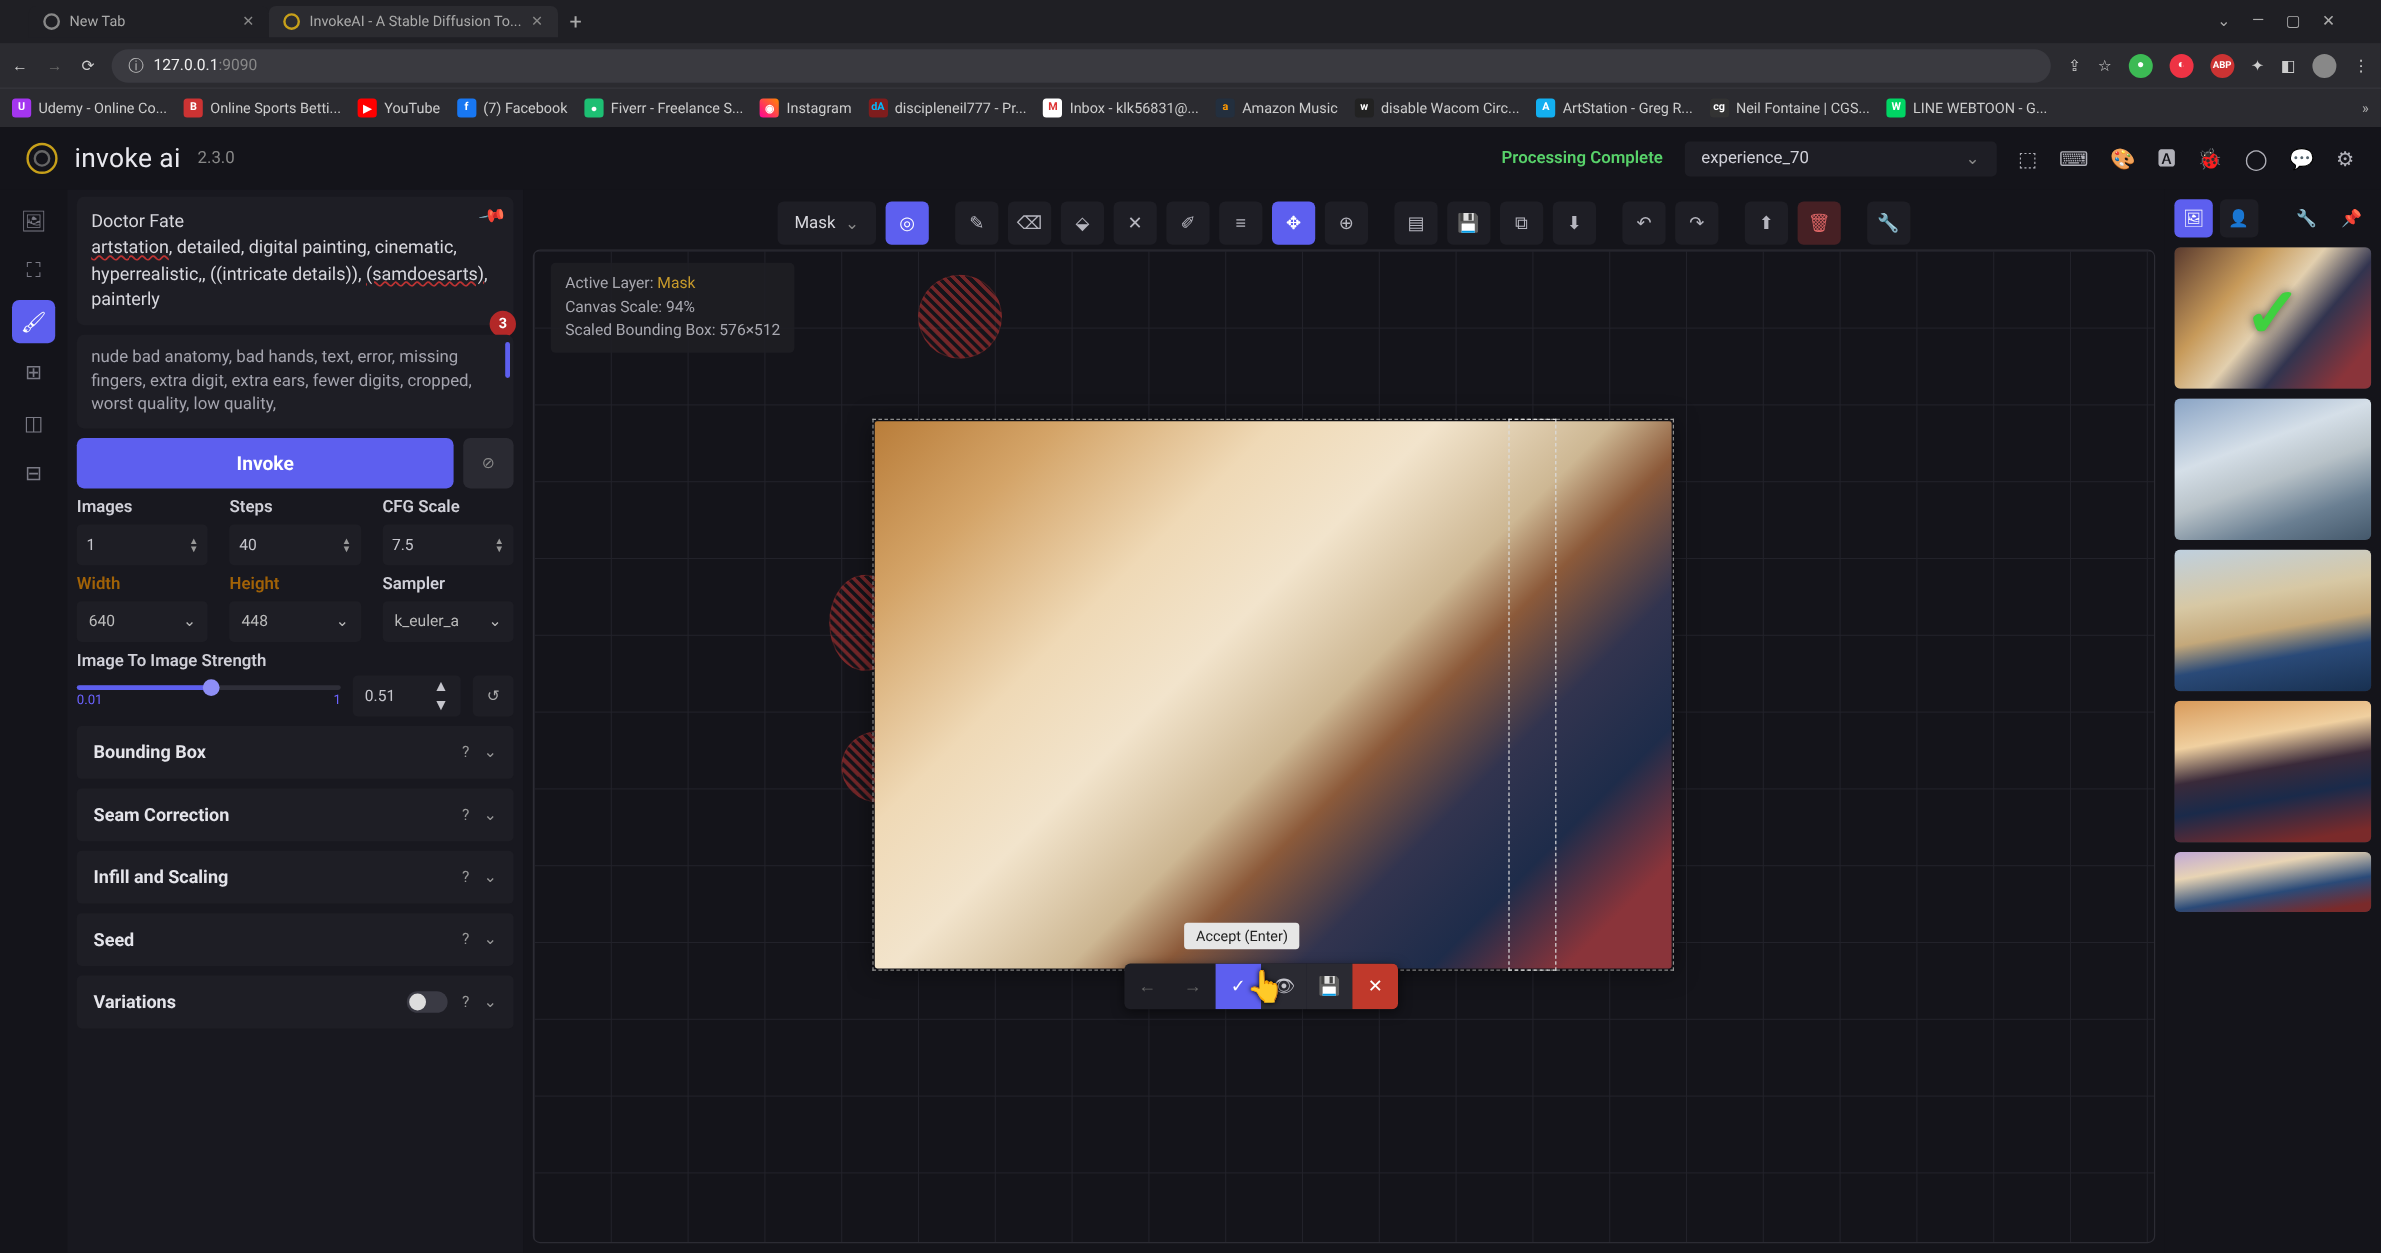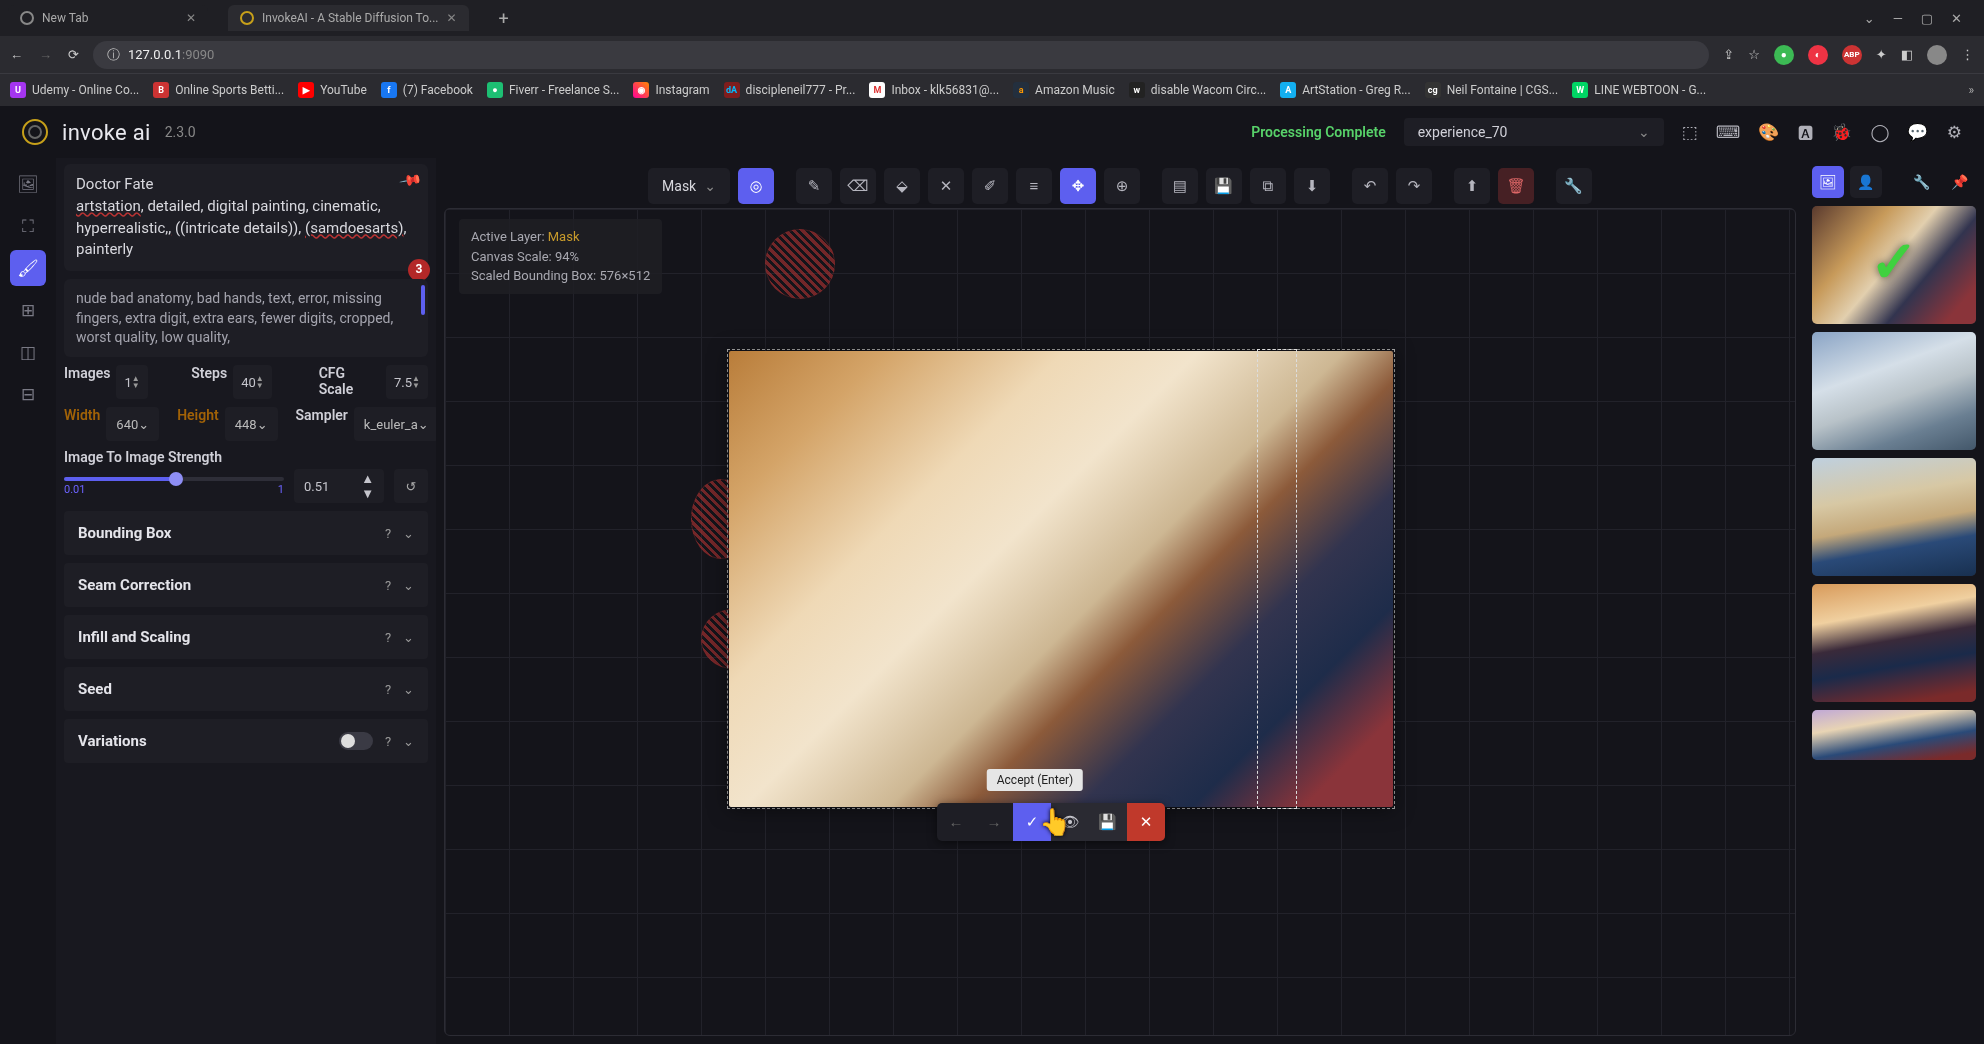--- a/index.html
+++ b/index.html
@@ -1,20 +1,20 @@
 <!DOCTYPE html>
 <html><head>
 <meta charset="utf-8">
 <style>
 * { margin: 0; padding: 0; box-sizing: border-box; font-family: -apple-system, BlinkMacSystemFont, "Segoe UI", Roboto, sans-serif; }
 body { background: #1a1a1f; color: #c5c5cc; font-size: 13px; overflow: hidden; width: 1984px; height: 1044px; }
 
 
 .browser-chrome { background: #2b2b30; }
-.tab-strip { display: flex; align-items: center; height: 36px; background: #1f1f24; padding: 0 8px; gap: 20px; }
+.tab-strip { display: flex; align-items: center; height: 36px; background: #1f1f24; padding: 0 24px; gap: 0; }
 .tab { display: flex; align-items: center; gap: 8px; padding: 6px 12px; background: #2b2b30; border-radius: 6px 6px 0 0; min-width: 200px; max-width: 250px; font-size: 12px; color: #aaa; }
 .tab.inactive { background: #1f1f24; }
 .tab .tab-icon { width: 14px; height: 14px; border: 2px solid #888; border-radius: 50%; }
 .tab .tab-icon.invoke { border-color: #c7a01a; }
 .tab .close-x { margin-left: auto; color: #888; cursor: pointer; }
 .new-tab-btn { color: #aaa; padding: 0 10px; font-size: 18px; }
 .win-controls { margin-left: auto; display: flex; gap: 18px; padding-right: 14px; color: #aaa; }
 .addr-bar { display: flex; align-items: center; height: 38px; padding: 0 10px; gap: 14px; background: #2b2b30; border-bottom: 1px solid #3a3a40; }
 .nav-icons { display: flex; gap: 16px; color: #ccc; }
 .url-box { flex: 1; display: flex; align-items: center; gap: 8px; background: #3a3a40; border-radius: 16px; padding: 4px 14px; height: 28px; color: #bbb; font-size: 13px; }
@@ -48,21 +48,21 @@
 .prompt-box .wavy { text-decoration: underline wavy #b33; }
 .prompt-box .wavy2 { text-decoration: underline wavy #b33; }
 .pin-ic { position: absolute; top: 6px; right: 8px; color: #666; transform: rotate(35deg); }
 .num-badge { position: absolute; right: -2px; bottom: -10px; background: #b32828; color: #fff; width: 22px; height: 22px; border-radius: 50%; display: flex; align-items: center; justify-content: center; font-size: 12px; font-weight: bold; }
 .neg-box { background: #1e1e25; border-radius: 6px; padding: 10px 12px; color: #a4a4ae; font-size: 14px; line-height: 1.4; position: relative; overflow: hidden; max-height: 78px;}
 .neg-box::after{content:'';position:absolute;right:3px;top:6px;width:4px;height:30px;background:#5d5fef;border-radius:2px;}
 .invoke-row { display: flex; gap: 8px; }
 .invoke-btn { flex: 1; background: #5d5fef; color: #fff; font-weight: 700; font-size: 16px; border-radius: 6px; height: 42px; display: flex; align-items: center; justify-content: center; }
 .cancel-inv { width: 42px; height: 42px; background: #2a2a32; border-radius: 6px; display: flex; align-items: center; justify-content: center; color: #888; }
 .param-grid { display: flex; gap: 18px; }
-.param-col { flex:1; display: flex; flex-direction: row; gap: 6px;}
+.param-col { flex:1; display: flex; flex-direction: column; gap: 6px;}
 .p-label { color: #d0d0d8; font-weight: 600; font-size: 14px;}
 .num-ctl { display: flex; align-items: center; background: #1e1e25; border-radius: 4px; height: 34px; padding: 0 8px; justify-content: space-between; }
 .num-ctl .spin { display:flex; flex-direction:column; font-size:8px; color:#999; line-height:7px;}
 .sel-ctl { display: flex; align-items: center; background: #1e1e25; border-radius: 4px; height: 34px; padding: 0 10px; justify-content:space-between; color:#bbb;}
 .dim-label{color:#a16207;font-size:14px;font-weight:600;}
 .slider-row{display:flex;align-items:center;gap:10px;}
 .slider-track{flex:1;height:4px;background:#2e2e38;border-radius:2px;position:relative;}
 .slider-fill{position:absolute;left:0;top:0;height:100%;background:#5d5fef;border-radius:2px;}
 .slider-thumb{position:absolute;top:50%;width:14px;height:14px;background:#8e8ef5;border-radius:50%;transform:translate(-50%,-50%);}
 .slider-marks{display:flex;justify-content:space-between;font-size:11px;color:#6c63ff;margin-top:2px;}
@@ -250,20 +250,26 @@
 
   <div class="left-panel">
     <div class="prompt-box">
       <span class="pin-ic">📌</span>
       <span>Doctor Fate</span><br>
       <span class="wavy">artstation</span><span>, detailed, digital painting, cinematic, hyperrealistic</span><span class="wavy2">,,</span><span> ((intricate details)), </span><span class="wavy">(samdoesarts)</span><span>, painterly</span>
       <div class="num-badge">3</div>
     </div>
     <div class="neg-box">nude bad anatomy, bad hands, text, error, missing fingers, extra digit, extra ears, fewer digits, cropped, worst quality, low quality,</div>
 
+    <div class="invoke-row">
+      <div class="invoke-btn">Invoke</div>
+      <div class="cancel-inv">
+            <span>⊘</span>
+          </div>
+    </div>
 
     <div class="param-grid">
       <div class="param-col">
         <span class="p-label">Images</span>
         <div class="num-ctl">
               <span>1</span>
               <span class="spin">▲<br>▼</span>
             </div>
       </div>
       <div class="param-col">

